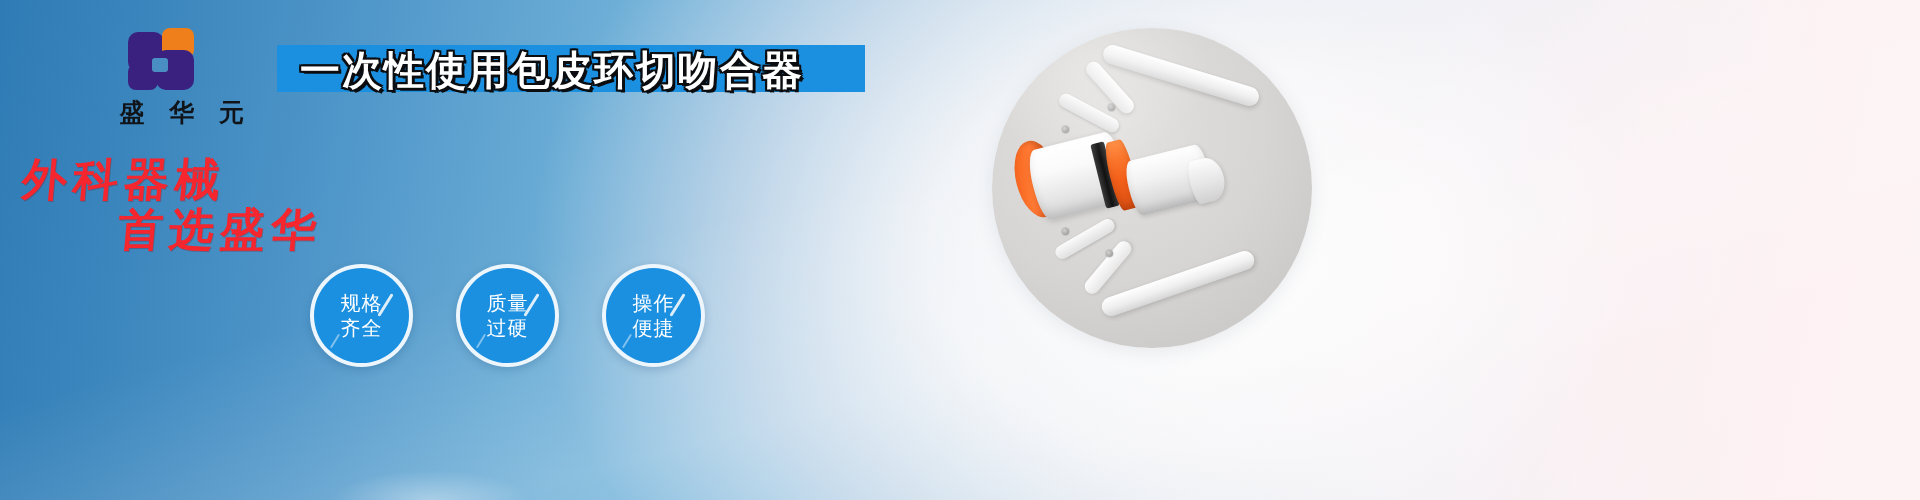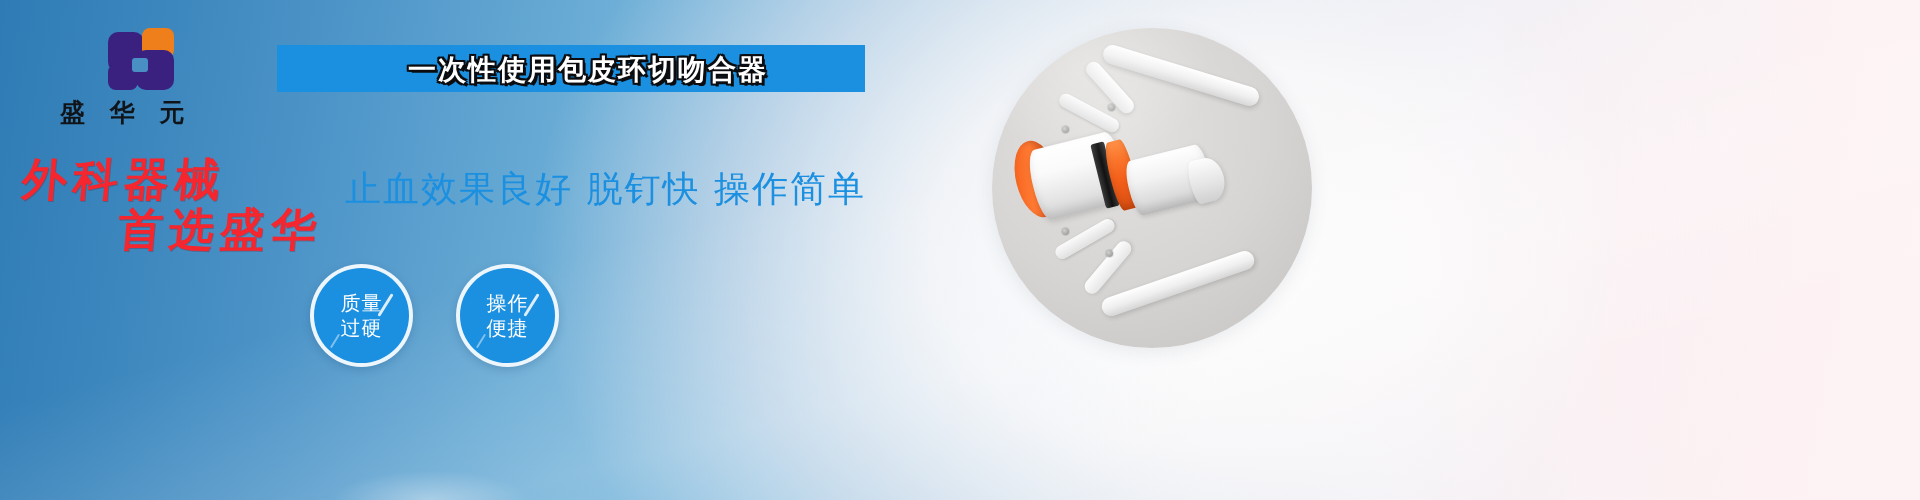--- a/index.html
+++ b/index.html
@@ -24,49 +24,48 @@
         #fdf1f3 92%,
         #fdf3f5 100%);
   }
   
   .sweep{
     position:absolute;left:0;top:0;width:1920px;height:500px;
     background:linear-gradient(165deg, rgba(255,255,255,0.0) 40%, rgba(255,255,255,0.18) 62%, rgba(255,255,255,0.0) 80%);
     pointer-events:none;
   }
   
-  .logo{position:absolute;left:52px;top:28px;width:180px;text-align:left;}
+  .logo{position:absolute;left:72px;top:28px;width:180px;text-align:right;}
   .logo-mark{position:relative;width:80px;height:62px;margin:0 auto;}
   .lm{position:absolute;border-radius:9px;}
   .lm.a{left:40px;top:0;width:32px;height:30px;background:#ef7f1a;border-radius:8px;}
   .lm.b{left:6px;top:4px;width:36px;height:40px;background:#3a2180;border-radius:10px;}
   .lm.c{left:34px;top:22px;width:38px;height:40px;background:#3a2180;border-radius:10px;}
   .lm.d{left:6px;top:36px;width:30px;height:26px;background:#3a2180;border-radius:8px;}
   .lm.e{left:30px;top:30px;width:16px;height:14px;background:#4a8fc4;border-radius:3px;}
   .logo-text{
     margin-top:6px;font-size:25px;color:#101418;font-weight:700;
     letter-spacing:8px;text-indent:8px;
     font-family:"DejaVu Sans","Liberation Sans",sans-serif;
   }
   
   .title-band{
     position:absolute;left:277px;top:45px;width:588px;height:47px;
     background:#1b8fe0;
     box-shadow:0 0 0 0 rgba(0,0,0,0);
   }
   .title-text{
-    position:absolute;left:288px;top:46px;width:600px;height:50px;
-    font-size:28px;line-height:48px;font-weight:700;color:#ffffff;
+    position:absolute;left:300px;top:46px;width:600px;height:50px;
+    font-size:40px;line-height:48px;font-weight:700;color:#ffffff;
     letter-spacing:2px;white-space:nowrap;
     text-shadow:
       2px 0 0 #0b0d10, -2px 0 0 #0b0d10, 0 2px 0 #0b0d10, 0 -2px 0 #0b0d10,
       2px 2px 0 #0b0d10, -2px 2px 0 #0b0d10, 2px -2px 0 #0b0d10, -2px -2px 0 #0b0d10,
       3px 3px 0 #0b0d10;
     font-family:"DejaVu Sans","Liberation Sans",sans-serif;
-    text-align:center;
   }
   
   .calli{position:absolute;color:#f5262d;font-weight:700;
     font-family:"DejaVu Serif","Liberation Serif",serif;
     letter-spacing:6px;
     text-shadow:1px 1px 0 rgba(120,0,0,0.25);
     transform:skewX(-5deg);
   }
   .calli.l1{left:22px;top:150px;font-size:45px;}
   .calli.l2{left:118px;top:200px;font-size:45px;}
@@ -216,24 +215,29 @@
     </div>
     <div class="logo-text">盛 华 元</div>
   </div>
 
   <div class="title-band"></div>
   <div class="title-text">一次性使用包皮环切吻合器</div>
 
   <div class="calli l1">外科器械</div>
   <div class="calli l2">首选盛华</div>
 
-  <div class="subtitle">止血效果良好 脱钉快 操作简单</div>
 
   <div class="badges">
 
+    <div class="badge">
+      <span class="slash"></span>
+      <span class="slash2"></span>
+      <span class="bl">规格</span>
+      <span class="bl">齐全</span>
+    </div>
 
     <div class="badge">
       <span class="slash"></span>
       <span class="slash2"></span>
       <span class="bl">质量</span>
       <span class="bl">过硬</span>
     </div>
 
     <div class="badge">
       <span class="slash"></span>

